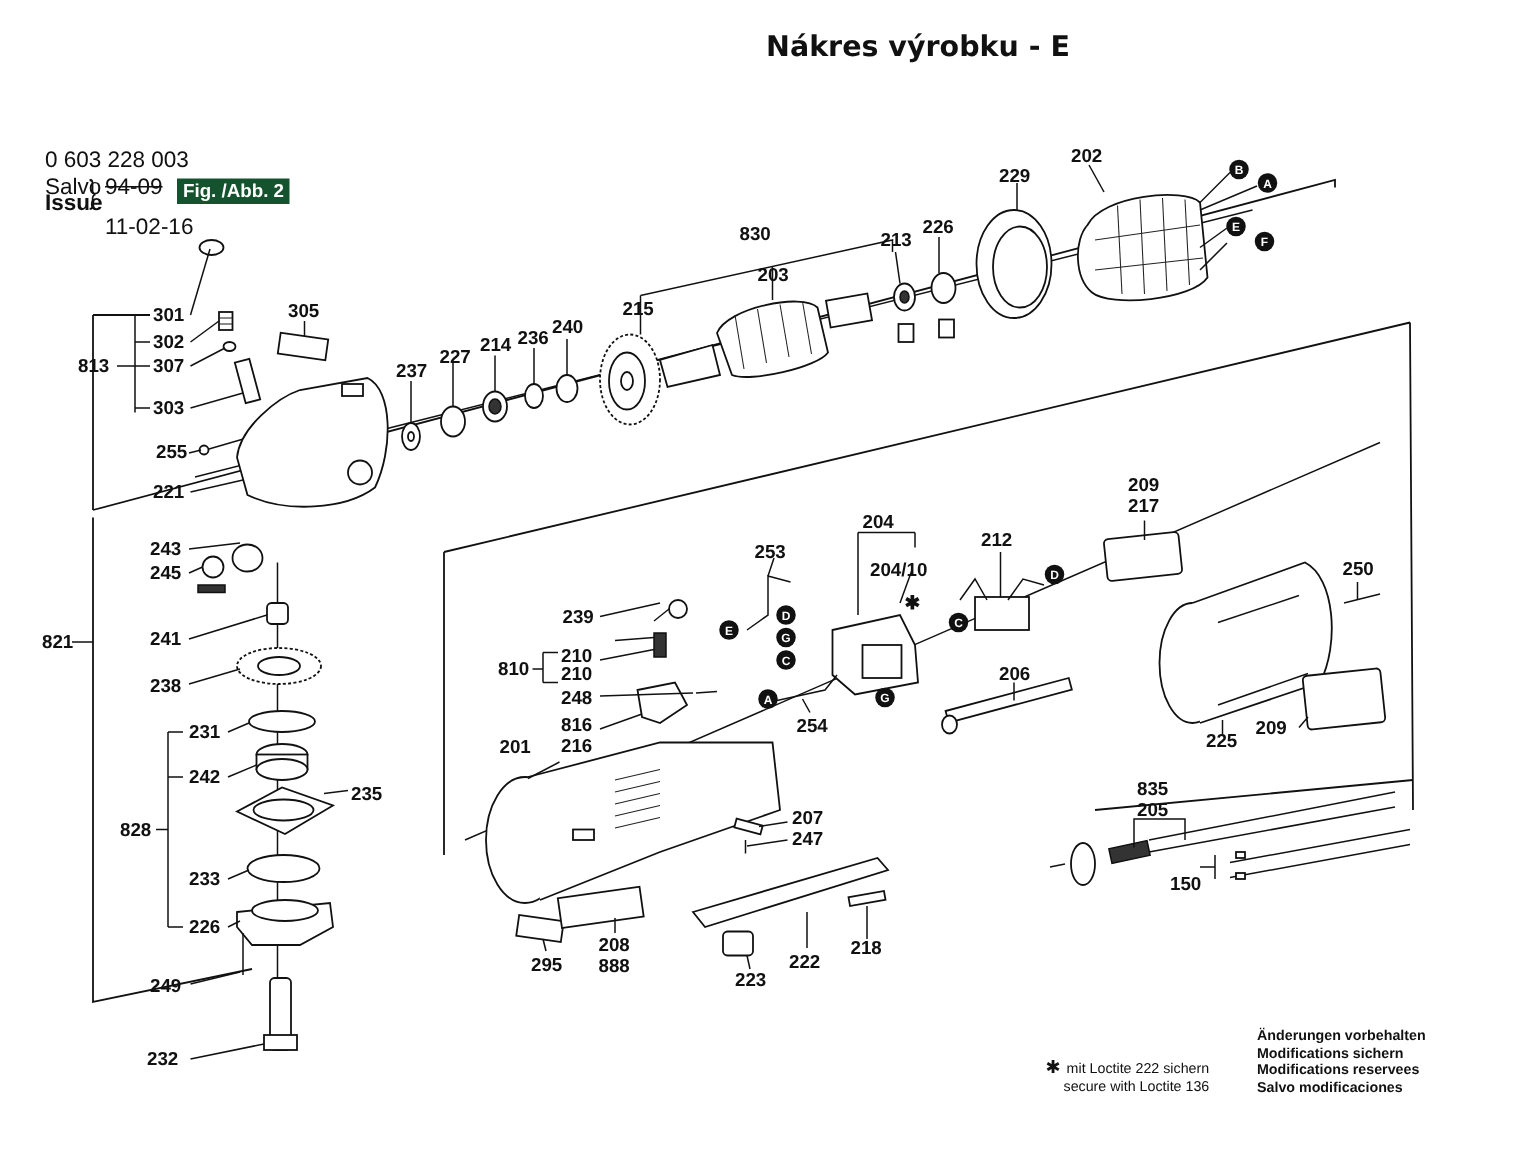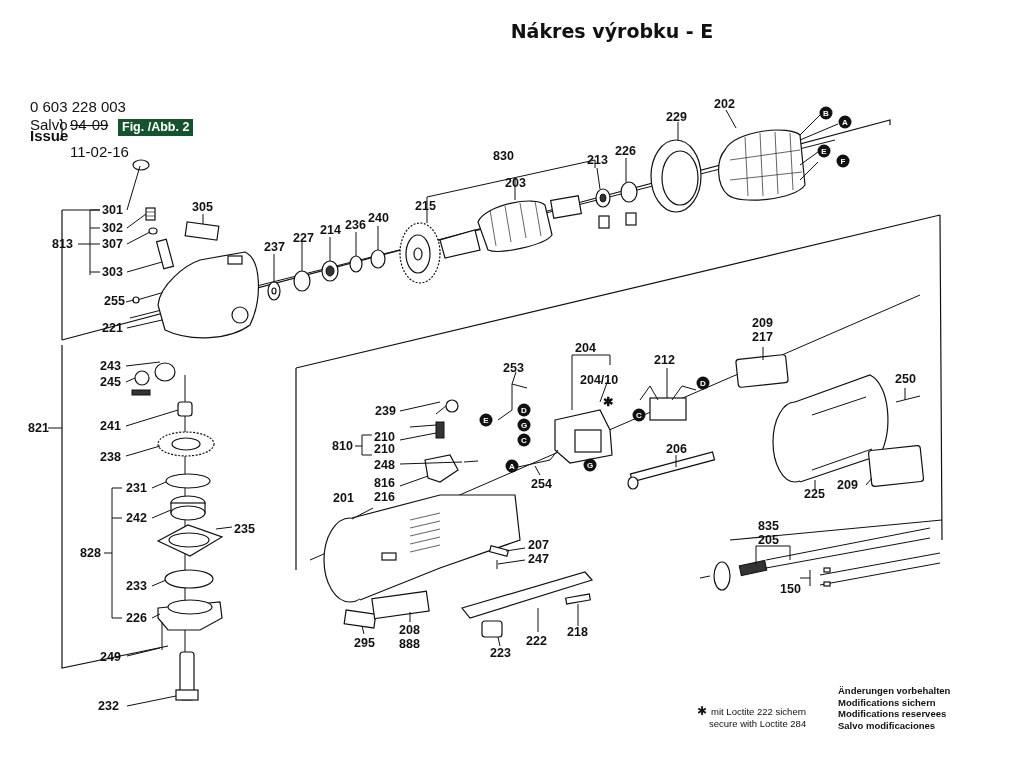--- a/index.html
+++ b/index.html
@@ -463,21 +463,21 @@
     <text class="lbl" x="399" y="634">208</text>
     <text class="lbl" x="399" y="648">888</text>
     <text class="lbl" x="526" y="645">222</text>
     <text class="lbl" x="567" y="636">218</text>
     <text class="lbl" x="490" y="657">223</text>
   </g>
 </svg>
 
 <div class="note" id="loctite">
   <div><span class="star">✱</span><span>mit Loctite 222 sichern</span></div>
-  <div style="padding-left:12px">secure with Loctite 284</div>
+  <div style="padding-left:12px">secure with Loctite 136</div>
 </div>
 
 <div class="note" id="mods">
   <div>Änderungen vorbehalten</div>
   <div>Modifications sichern</div>
   <div>Modifications reservees</div>
   <div>Salvo modificaciones</div>
 </div>
 
 </body></html>

